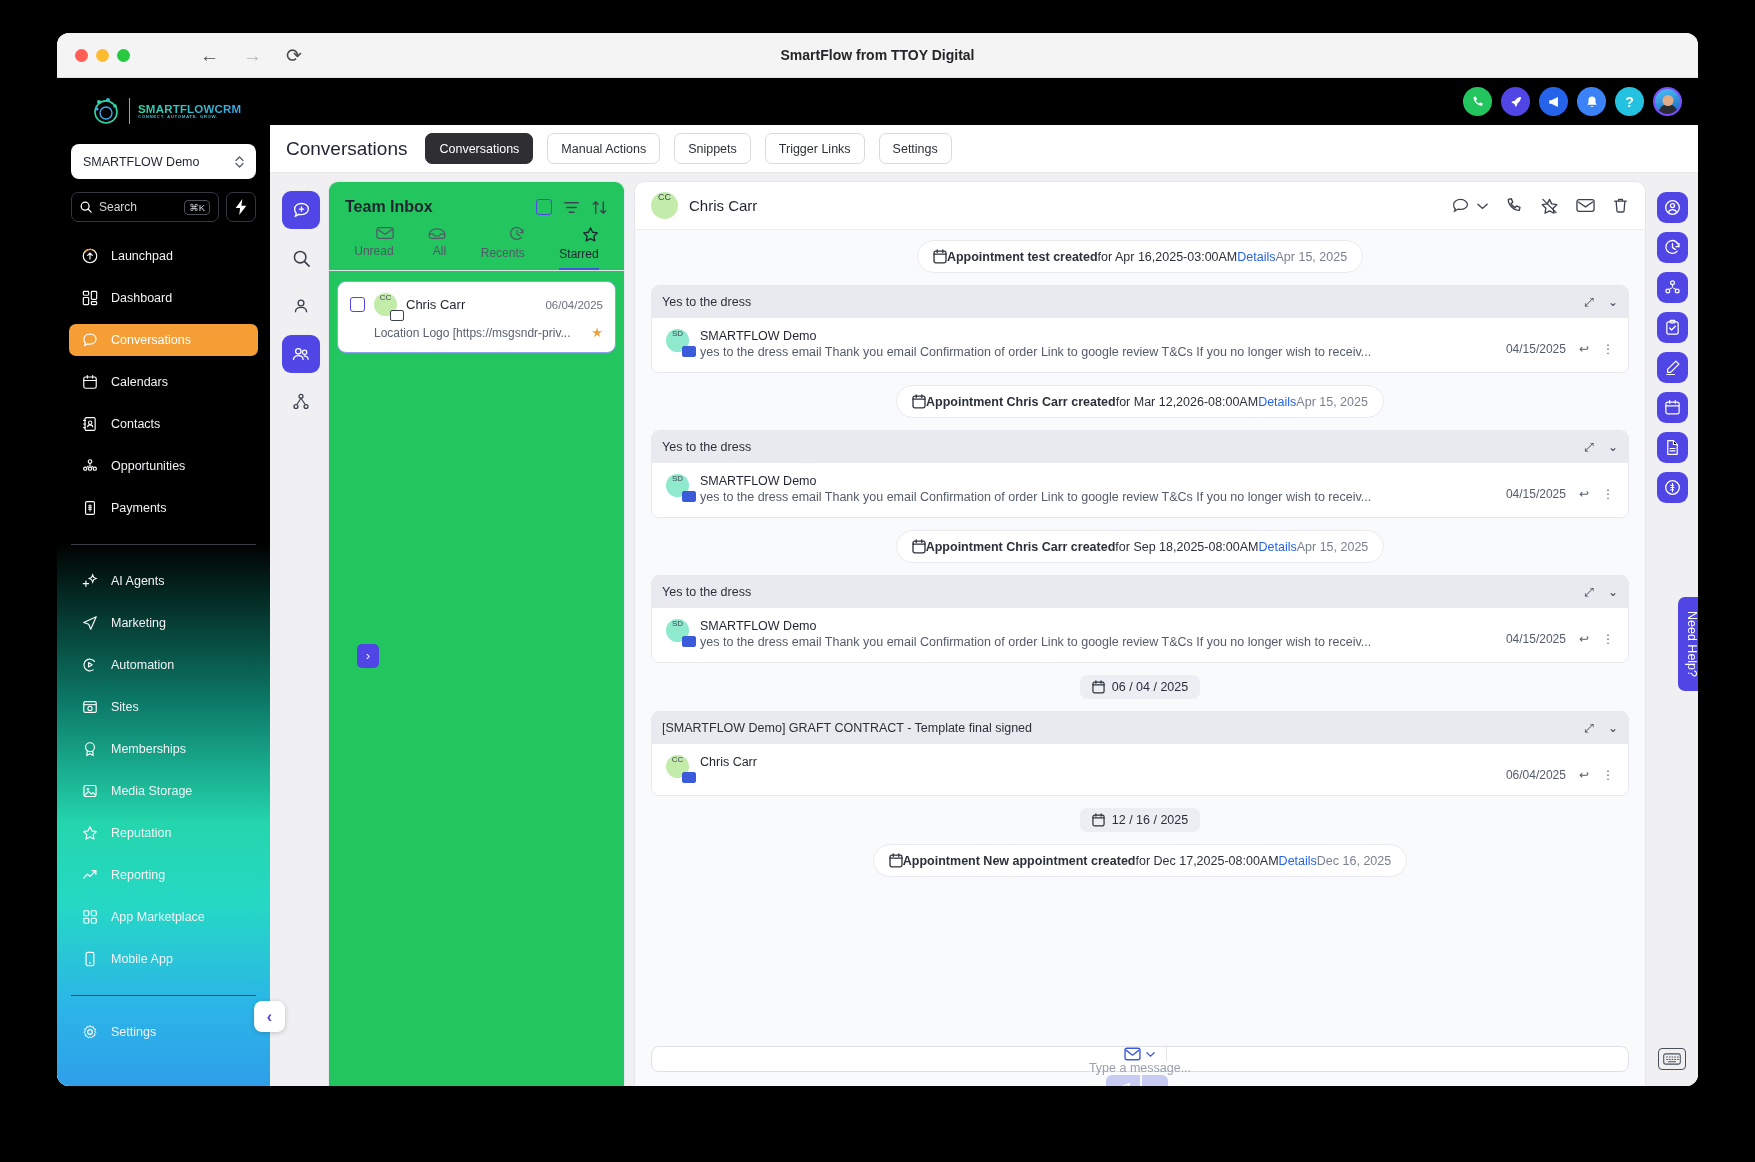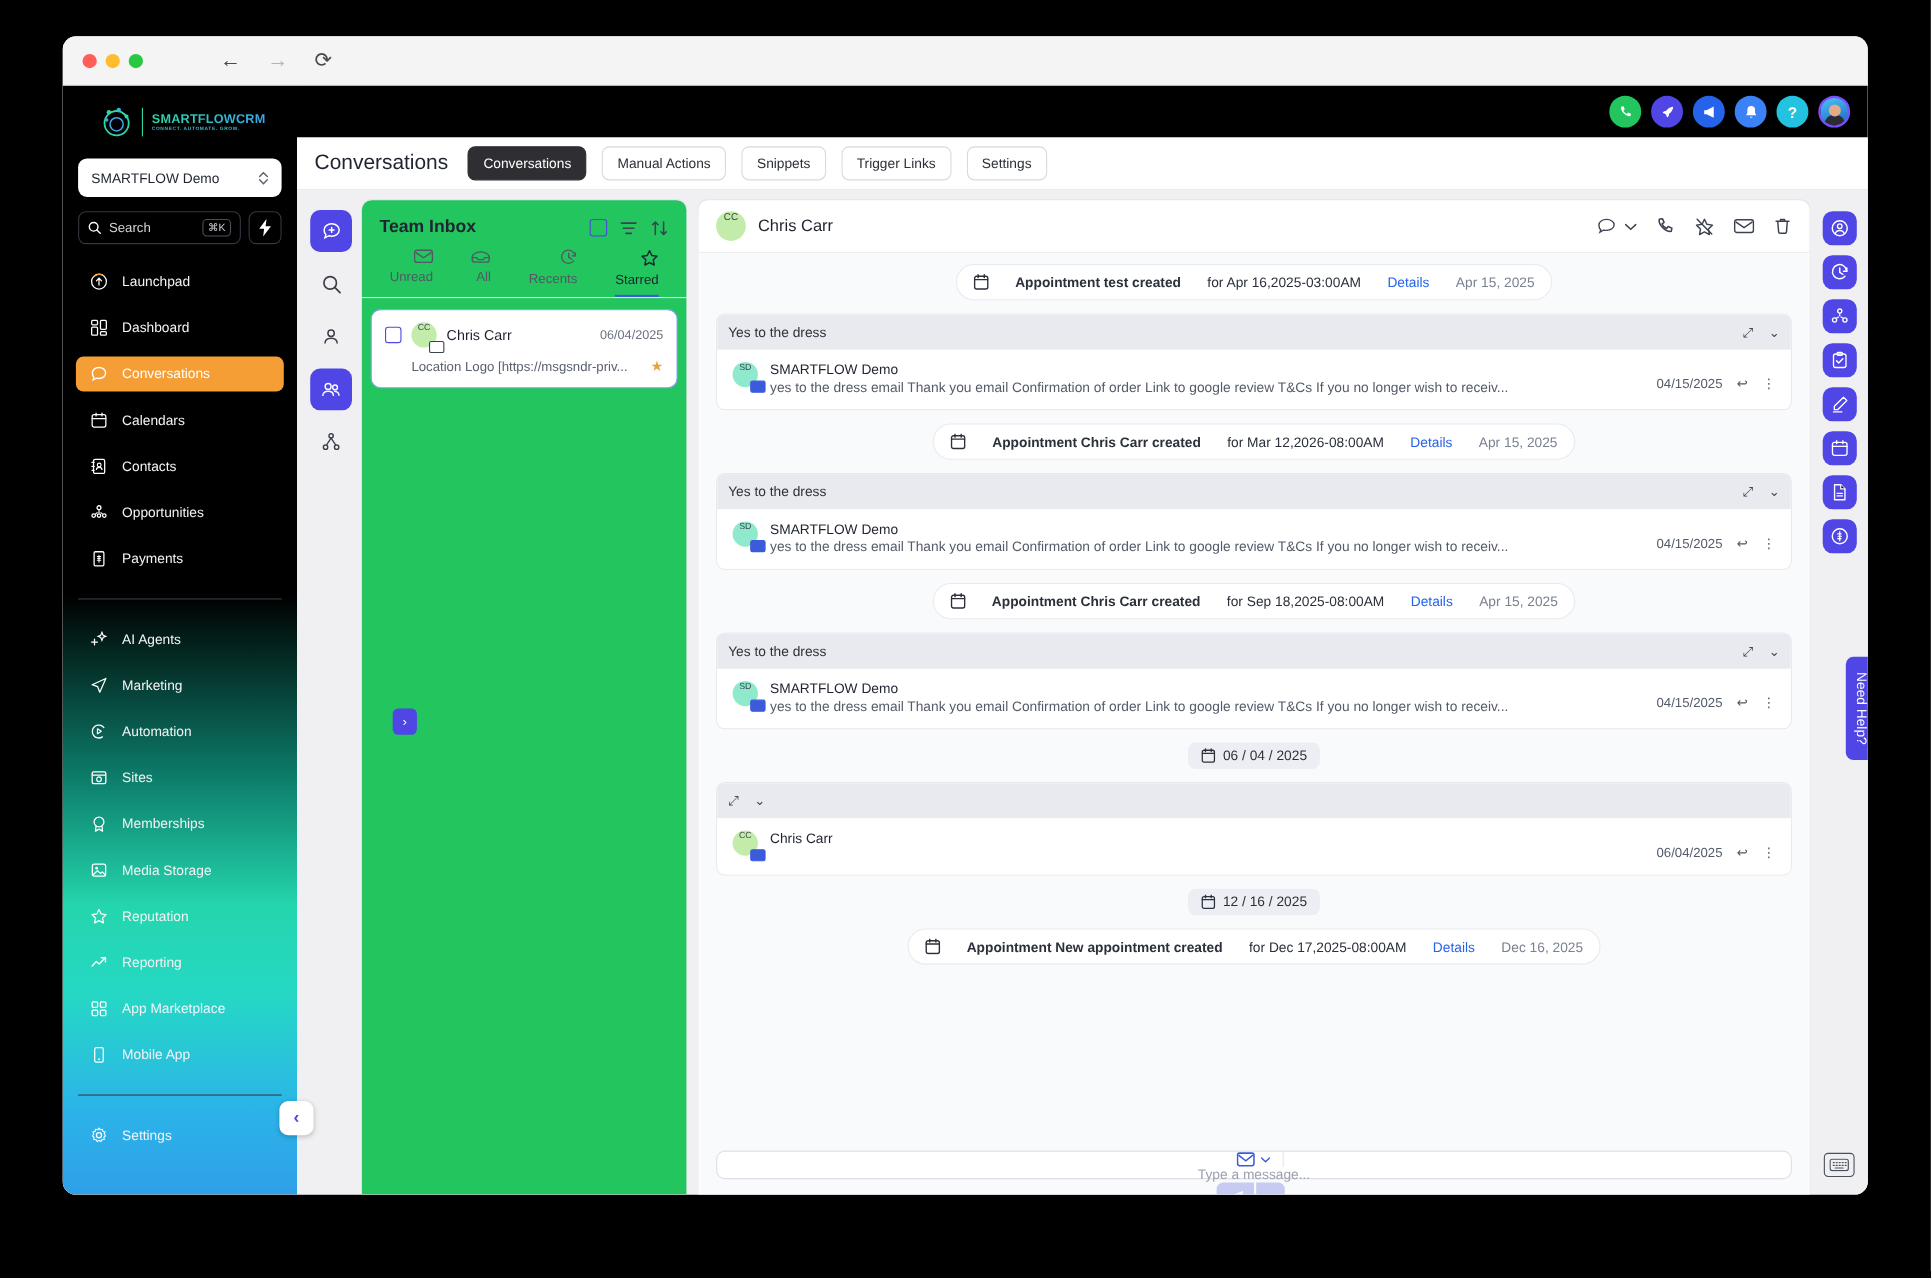--- a/index.html
+++ b/index.html
@@ -134,21 +134,21 @@
     flex-direction:column; }
   .threadhead { height:48px; display:flex; align-items:center; gap:11px; padding:0 16px;
     border-bottom:1px solid #ededf1; }
   .threadname { font-size:15px; color:#1f2430; flex:1; }
   .thtools { display:flex; align-items:center; gap:17px; color:#3d4250; }
 
   .scroll { flex:1; overflow:hidden; background:#f9fafc; padding:10px 0 0; }
 
   .pill { margin:0 auto 12px; width:max-content; max-width:92%;
     background:#fff; border:1px solid #e9eaef; border-radius:20px; padding:8px 15px;
-    display:flex; align-items:center; gap:24px; font-size:12.5px; color:#2b303a; }
+    display:flex; align-items:center; gap:0; font-size:12.5px; color:#2b303a; }
   .pill b { font-weight:700; }
   .pill .lnk { color:#2563eb; }
   .pill .dt { color:#7a8190; }
   .datepill { margin:0 auto 12px; width:max-content; background:#eceef3; border-radius:7px;
     padding:5px 12px; display:flex; align-items:center; gap:7px; font-size:12.5px; color:#2b303a; }
 
   .card { margin:0 16px 12px; border:1px solid #e7e8ed; border-radius:8px; overflow:hidden; background:#fff; }
   .cardhead { background:#e9eaef; padding:9px 10px; display:flex; align-items:center; }
   .cardsub { font-size:12.5px; color:#2b303a; flex:1; }
   .cardtools { display:flex; gap:14px; color:#3d4250; font-size:12px; }
@@ -191,20 +191,21 @@
     <div class="traffic">
       <div class="dot r"></div>
       <div class="dot y"></div>
       <div class="dot g"></div>
     </div>
     <div class="navbtns">
       <span>←</span>
       <span class="fwd">→</span>
       <span>⟳</span>
     </div>
+    <div class="wtitle">SmartFlow from TTOY Digital</div>
   </div>
 
   <div class="app">
 
    <div class="leftnav">
      <div class="brand">
        <div class="logo-mark">
          <svg width="30" height="30" viewBox="0 0 30 30">
            <circle cx="15" cy="16" r="11" fill="none" stroke="#2fd6a8" stroke-width="1.6"></circle>
            <circle cx="15" cy="17" r="6" fill="none" stroke="#3aa8ea" stroke-width="1.4"></circle>
@@ -754,20 +755,21 @@
                     <svg width="13" height="14" viewBox="0 0 14 15">
                       <rect x="1" y="2.2" width="12" height="11.6" rx="1.8" fill="none" stroke="#2b303a" stroke-width="1.3"></rect>
                       <path d="M1 5.2h12M4.2 .8v2.6M9.8 .8v2.6" stroke="#2b303a" stroke-width="1.3" stroke-linecap="round"></path>
                     </svg>
                   </span>
              <span>06 / 04 / 2025</span>
            </div>
 
            <div class="card">
              <div class="cardhead">
+               <div class="cardsub">[SMARTFLOW Demo] GRAFT CONTRACT - Template final signed</div>
                <div class="cardtools">
                  <span>⤢</span>
                  <span>⌄</span>
                </div>
              </div>
              <div class="cardbody">
                <div class="av green">
                  <span>CC</span>
                  <span class="badge-mail blue"></span>
                </div>

